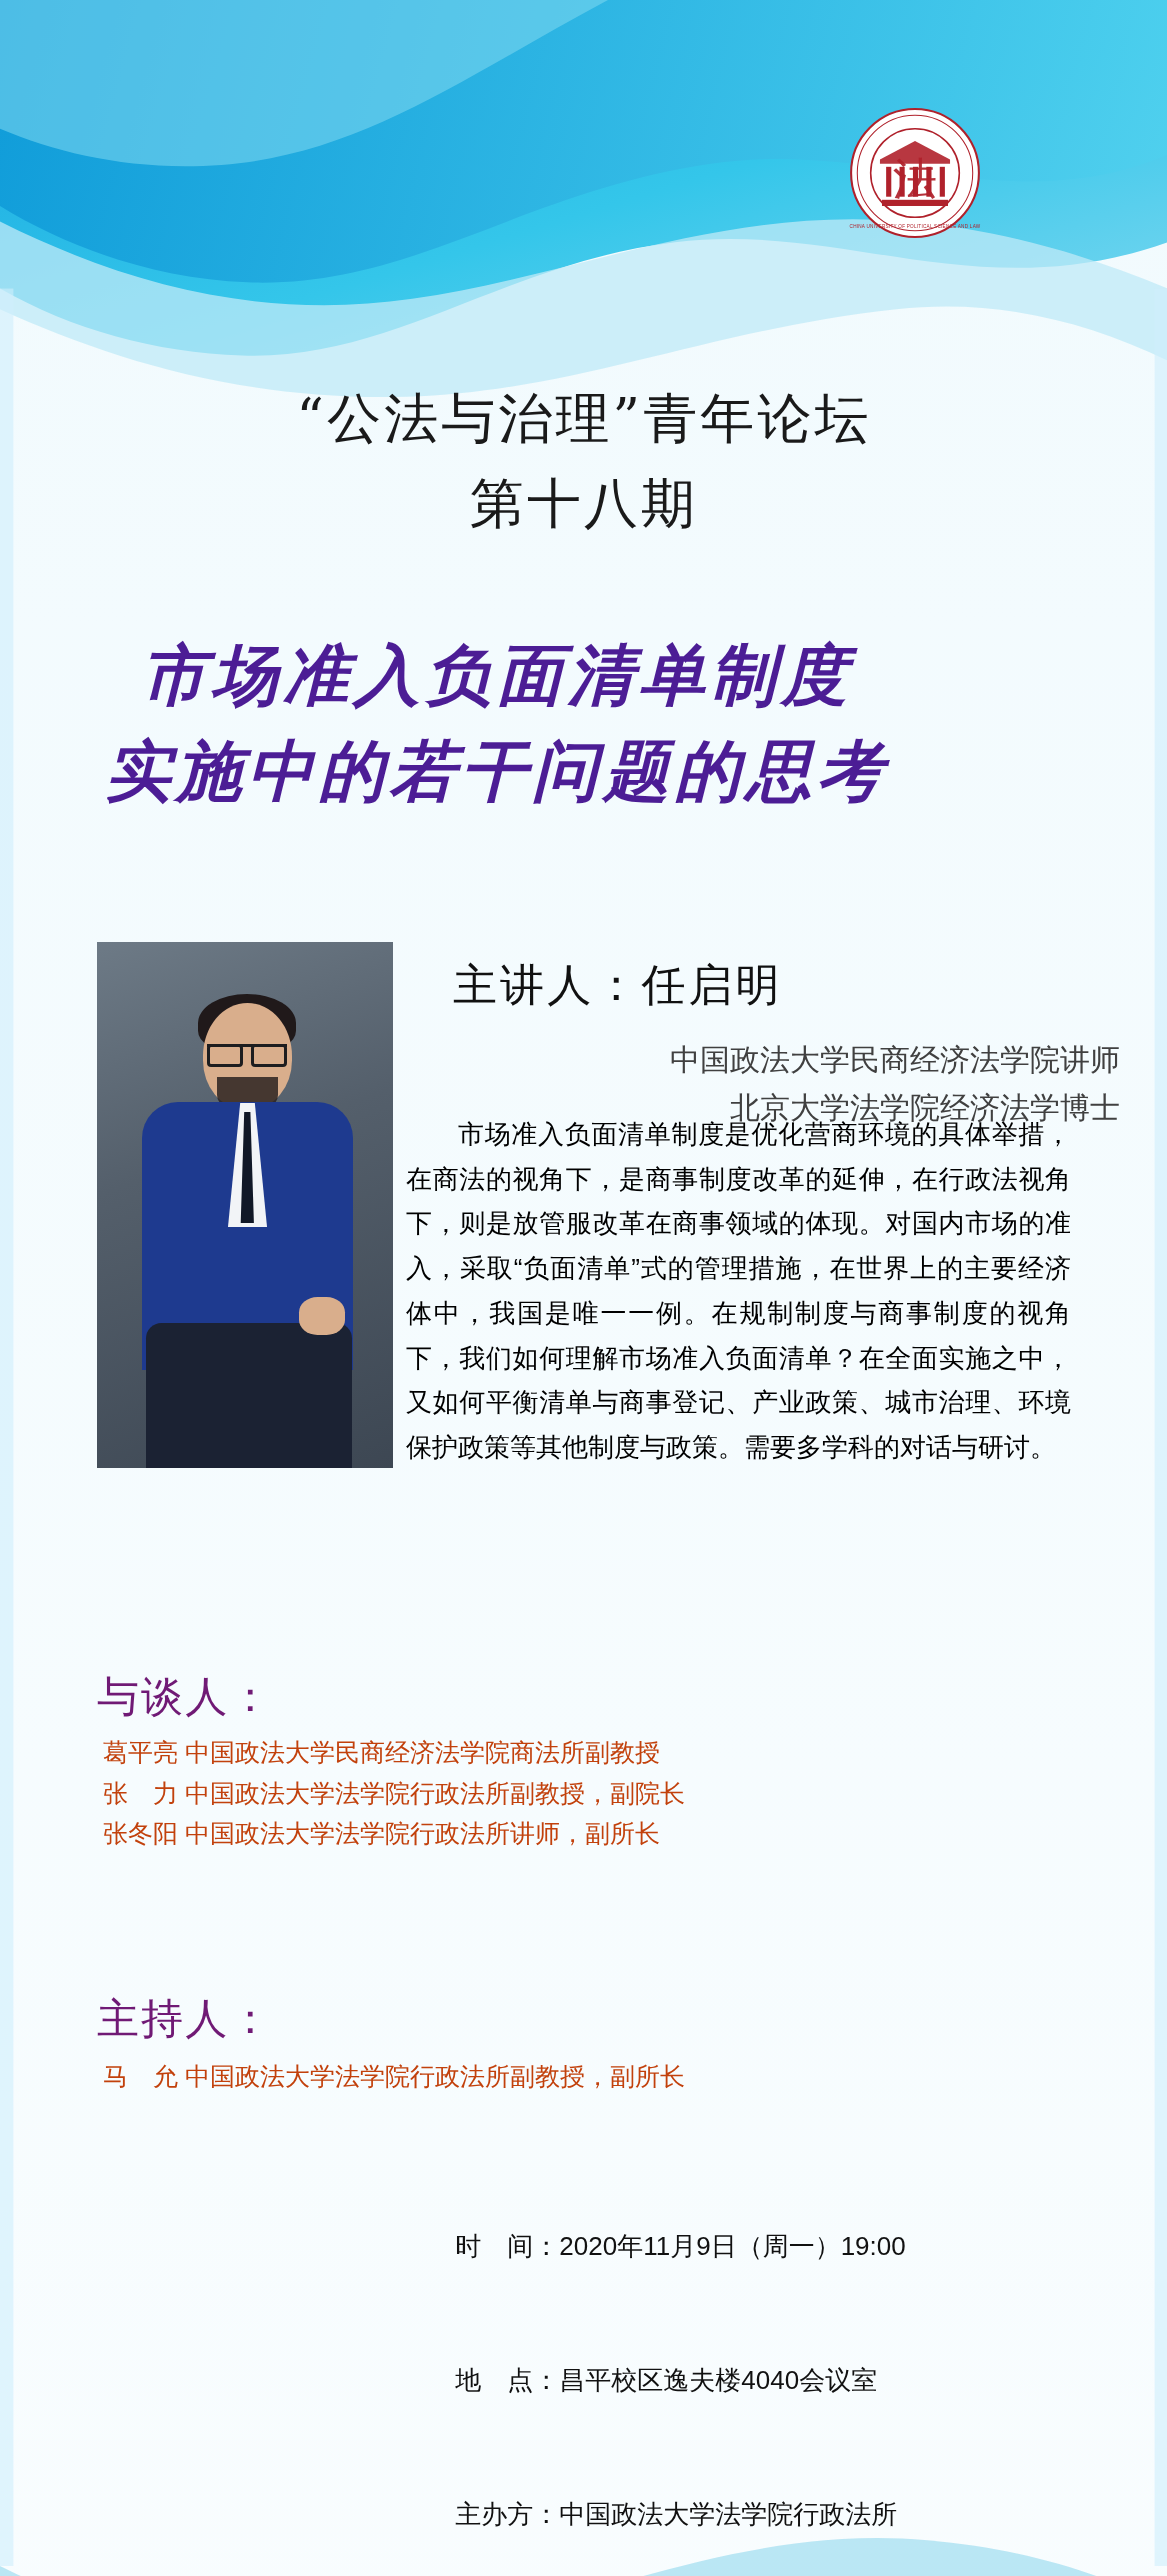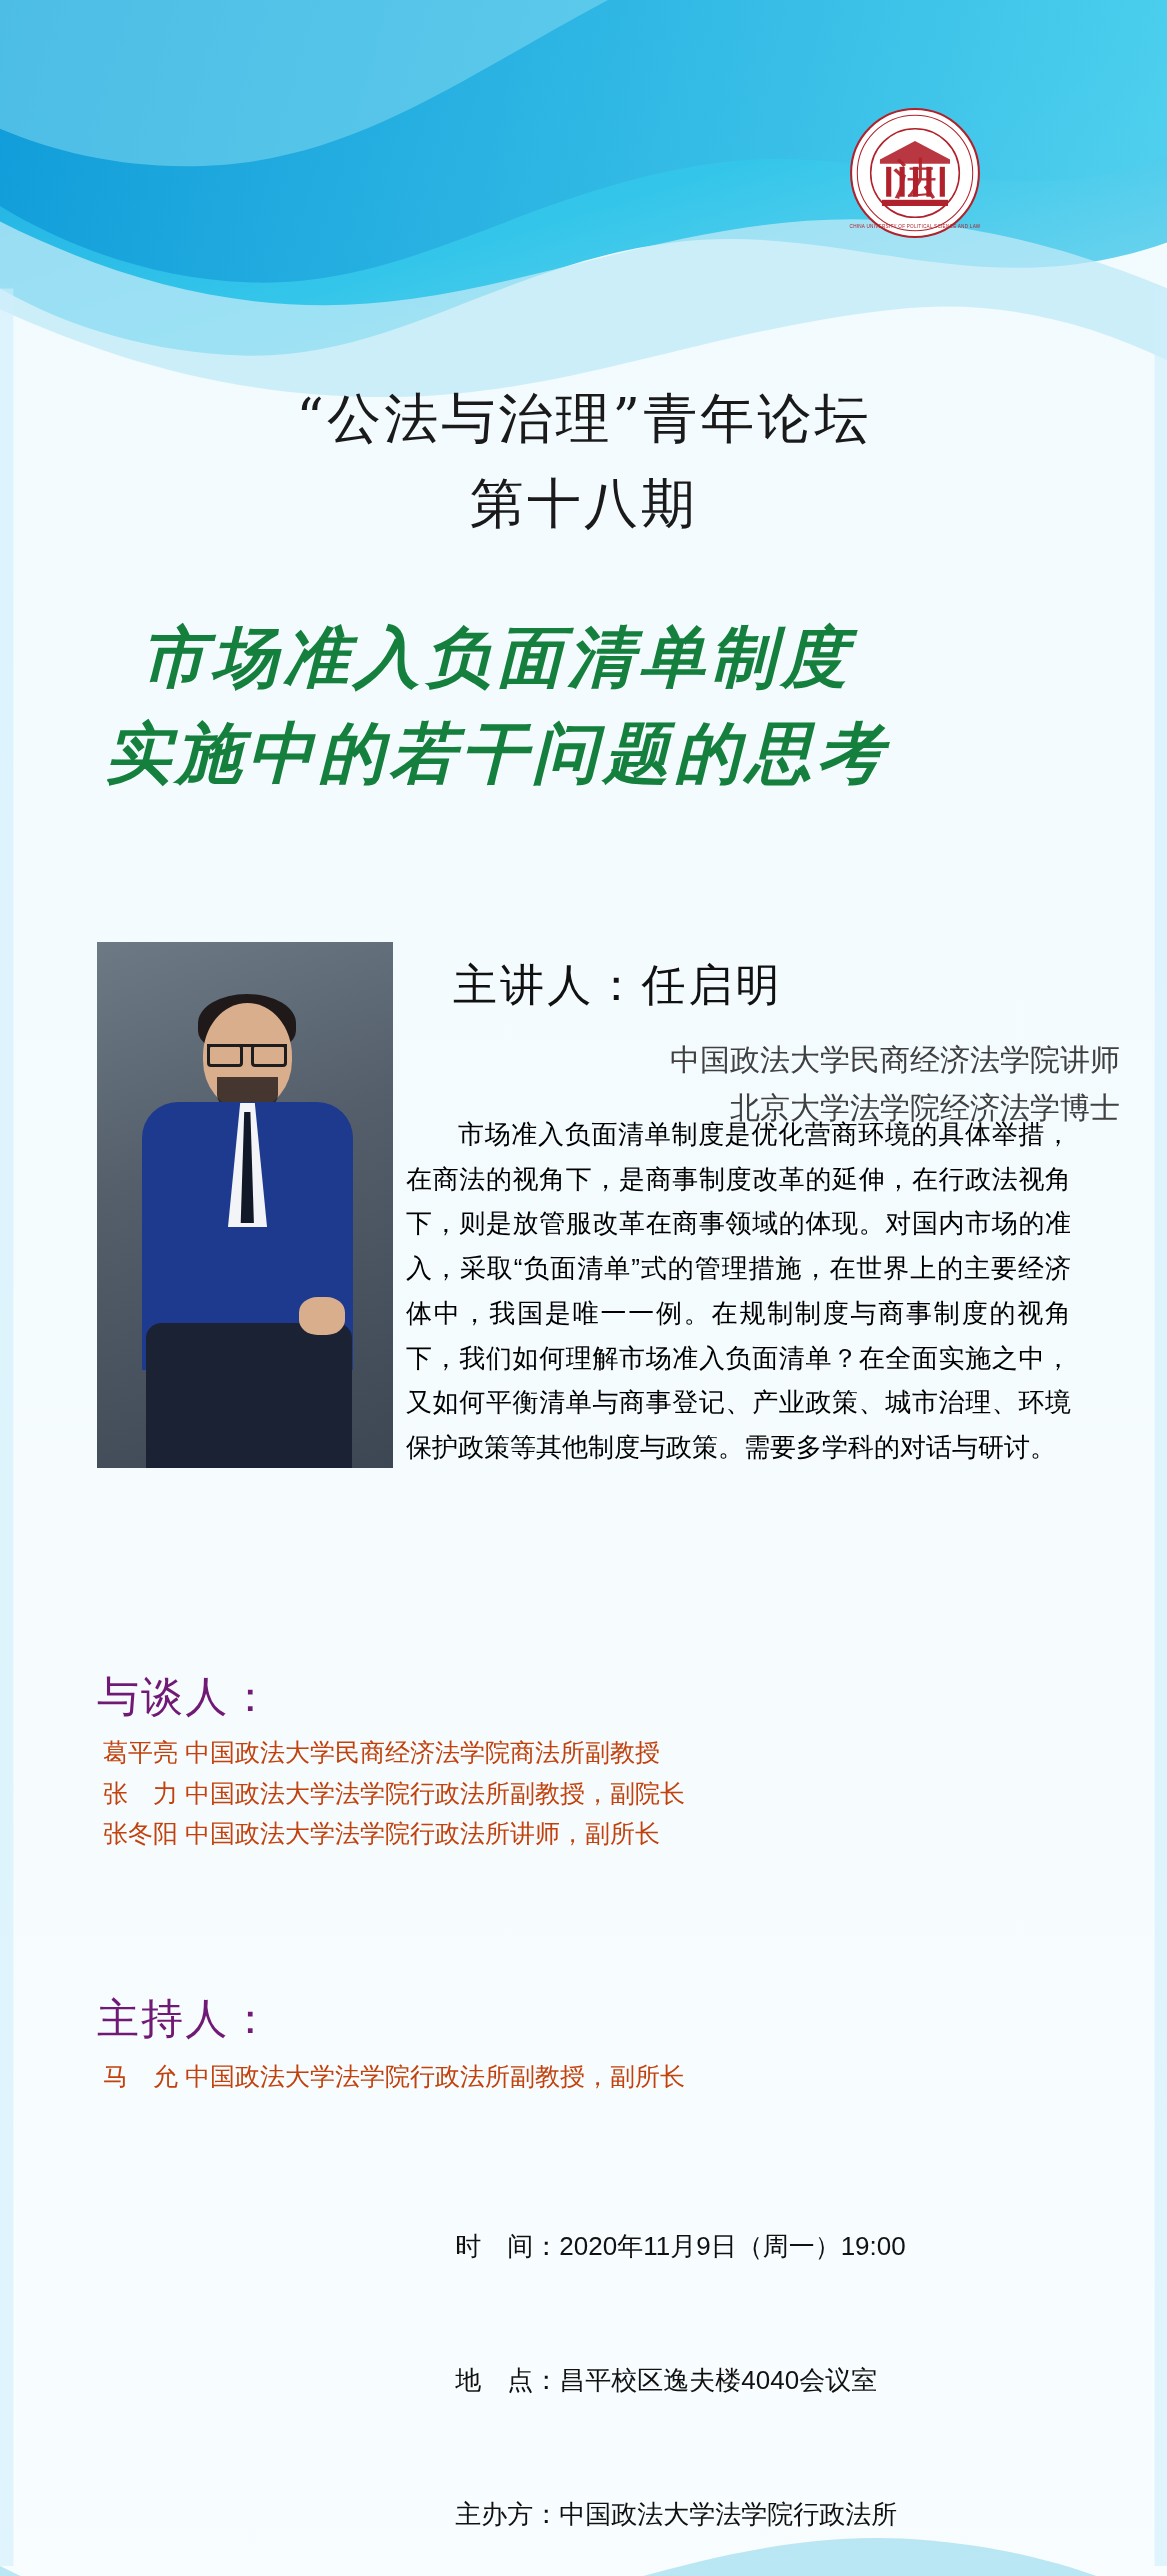--- a/index.html
+++ b/index.html
@@ -57,29 +57,29 @@
     font-size: 54px;
     letter-spacing: 3.1px;
     color: #1a1a1a;
     line-height: 1.35;
     margin-top: 12.4px;
     font-weight: normal;
   }
   .main-title {
     position: absolute;
     left: 0;
-    top: 610px;
+    top: 628px;
     width: 993px;
     text-align: center;
     font-family: "DejaVu Serif", serif;
     font-weight: bold;
     font-style: italic;
     font-size: 66px;
     letter-spacing: 5.2px;
-    color: #15803d;
+    color: #4c1d95;
     line-height: 1.45;
   }
 
   
   .photo {
     position: absolute;
     left: 97px;
     top: 942px;
     width: 296px;
     height: 526px;

